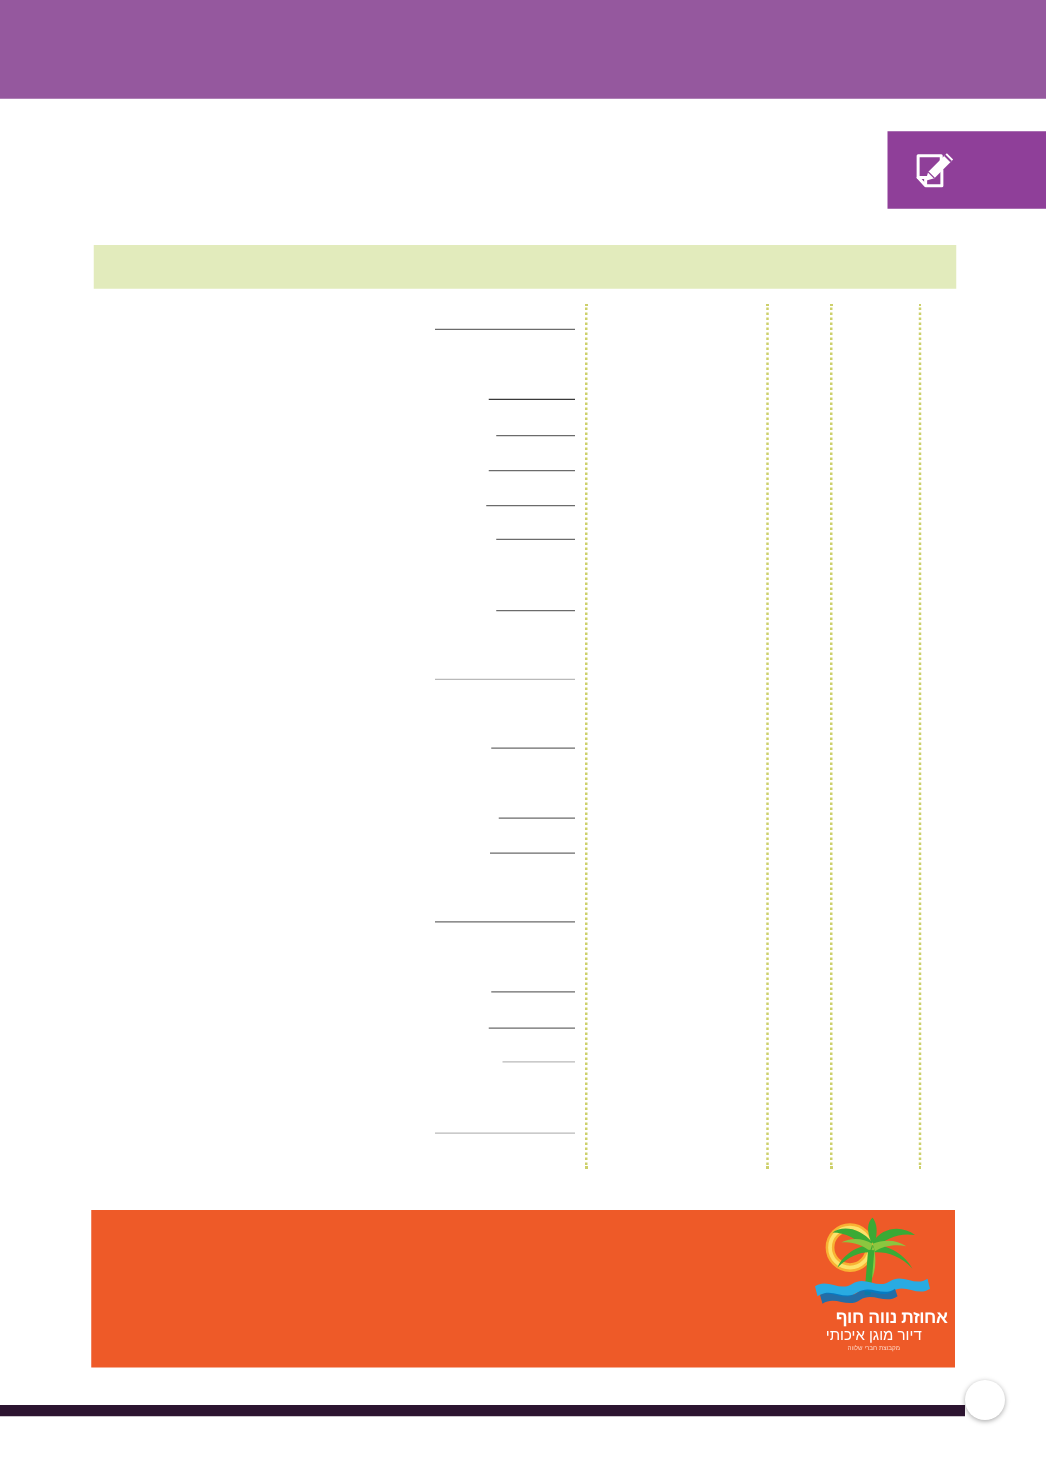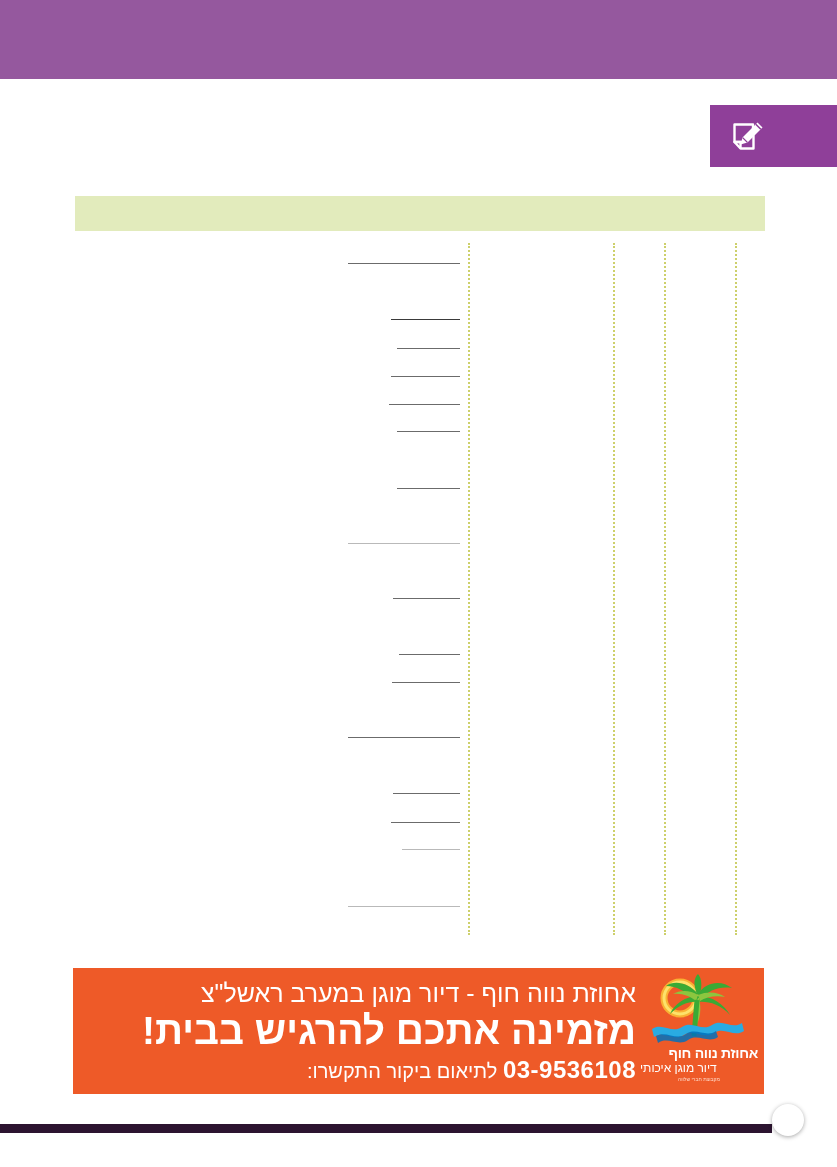--- a/index.html
+++ b/index.html
@@ -112,21 +112,21 @@
     font-weight: bold;
     font-size: 14px;
     letter-spacing: -0.3px;
     line-height: 15px;
   }
   #ad-logo .logo-sub {
     position: absolute;
     left: 0;
     top: 90px;
     width: 118px;
-    text-align: left;
+    text-align: center;
     color: #ffffff;
     font-size: 12px;
     line-height: 13px;
   }
   #ad-logo .logo-fine {
     position: absolute;
     left: 0;
     top: 104px;
     width: 118px;
     text-align: center;
@@ -274,26 +274,18 @@
           <path d="M16 62 C26 56 36 67 46 60 C56 53 66 64 76 57
                    L78 63 C68 70 58 59 48 66 C38 73 28 62 18 69 Z"></path>
         </g>
       </svg>
     </span>
     <span class="logo-name">אחוזת נווה חוף</span>
     <span class="logo-sub">דיור מוגן איכותי</span>
     <span class="logo-fine">מקבוצת חברי שלווה</span>
   </div>
 
-  <div id="ad-text">
-    <div id="ad-line1">אחוזת נווה חוף - דיור מוגן במערב ראשל"צ</div>
-    <div id="ad-line2">מזמינה אתכם להרגיש בבית!</div>
-    <div id="ad-line3">
-      <span class="phone">03-9536108</span>
-      <span>לתיאום ביקור התקשרו:</span>
-    </div>
-  </div>
 </div>
 
 <div id="footer-bar"></div>
 <div id="page-badge">
   <span class="num"></span>
 </div>
 
 </body></html>

